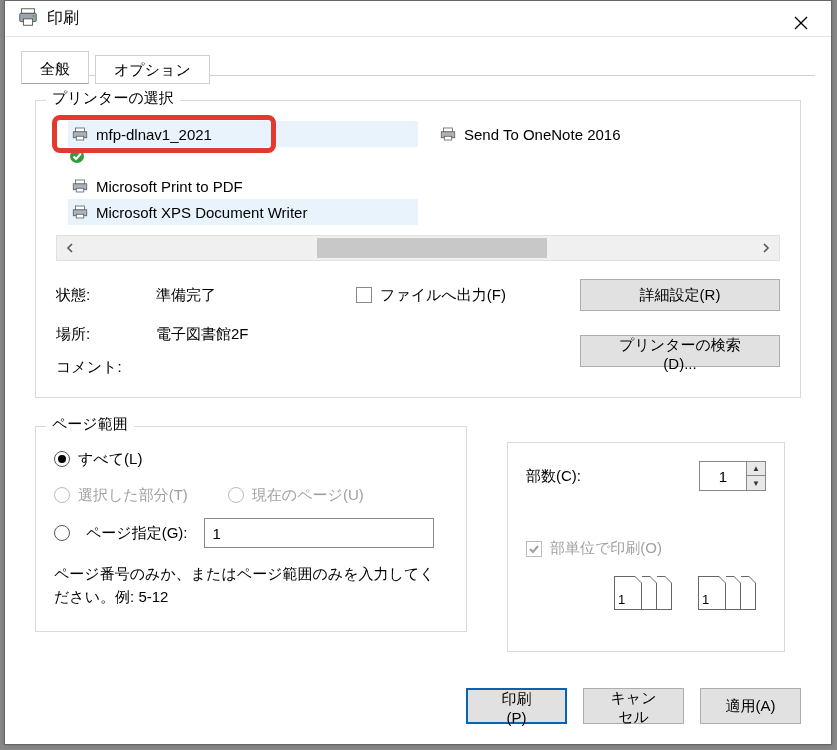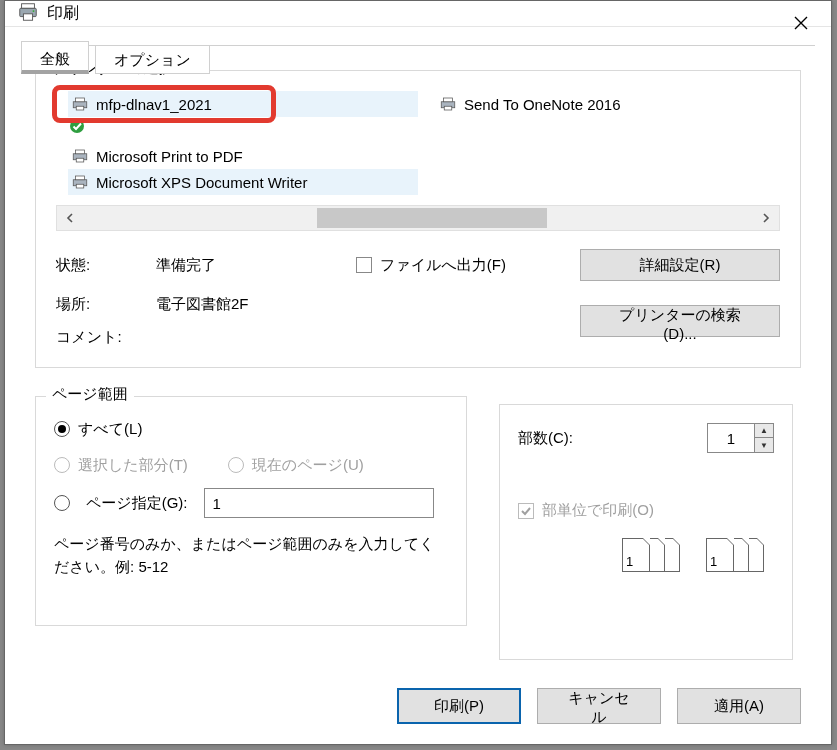--- a/index.html
+++ b/index.html
@@ -56,21 +56,21 @@
     position: absolute;
     top: 0;
     height: 33px;
     padding: 0 18px;
     line-height: 33px;
     background: #fff;
     border: 1px solid #d0d0d0;
     cursor: default;
   }
   .tab.active {
-    border-bottom: 4px solid #a3a3a3;
+    border-bottom: 1px solid #a3a3a3;
     z-index: 2;
   }
   .tab.inactive {
     top: 4px;
     height: 29px;
     line-height: 27px;
     background: #fff;
     z-index: 1;
   }
   
@@ -298,21 +298,21 @@
     border-left: 7px solid transparent;
     border-top: 7px solid #fff;
   }
   
   .footer {
     display: flex;
     justify-content: flex-end;
     gap: 16px;
     padding: 20px 30px 20px 30px;
   }
-  .footer .dlg-btn { width: 124px; height: 36px; text-align: center;}
+  .footer .dlg-btn { width: 101px; height: 36px; text-align: center;}
   .footer .dlg-btn.primary {
     border: 2px solid #0a64ad;
     background: #e1e1e1;
   }
 </style>
 </head>
 <body>
 
 <div class="window">
 
@@ -435,21 +435,21 @@
 
         <span>コメント:</span>
         <span></span>
         <span></span>
       </div>
     </div>
 
     <div class="lower">
 
       <div class="left">
-        <div class="groupbox" style="margin:0; padding:16px 18px 18px 18px; height:230px">
+        <div class="groupbox" style="margin:0; padding:16px 18px 18px 18px; height:206px">
           <div class="gb-title">ページ範囲</div>
 
           <div class="radio-row">
             <span class="radio-outer">
                 <span class="radio-dot"></span>
               </span>
             <span>すべて(L)</span>
           </div>
 
           <div style="display:flex; gap:40px; margin-top:4px">
@@ -467,21 +467,21 @@
             <span class="radio-outer"></span>
             <span>ページ指定(G):</span>
             <input class="page-input" value="1" style="">
           </div>
 
           <div class="hint">ページ番号のみか、またはページ範囲のみを入力してください。例: 5-12</div>
         </div>
       </div>
 
       <div class="right">
-        <div class="groupbox" style="margin:8px; padding:16px 18px 14px 18px; height:256px">
+        <div class="groupbox" style="margin:16px; padding:16px 18px 14px 18px; height:210px">
           <div class="copies-row">
             <span>部数(C):</span>
             <div class="spinner">
               <input value="1" style="">
               <div class="spin-btns">
                 <span class="spin-btn">▲</span>
                 <span class="spin-btn">▼</span>
               </div>
             </div>
           </div>

